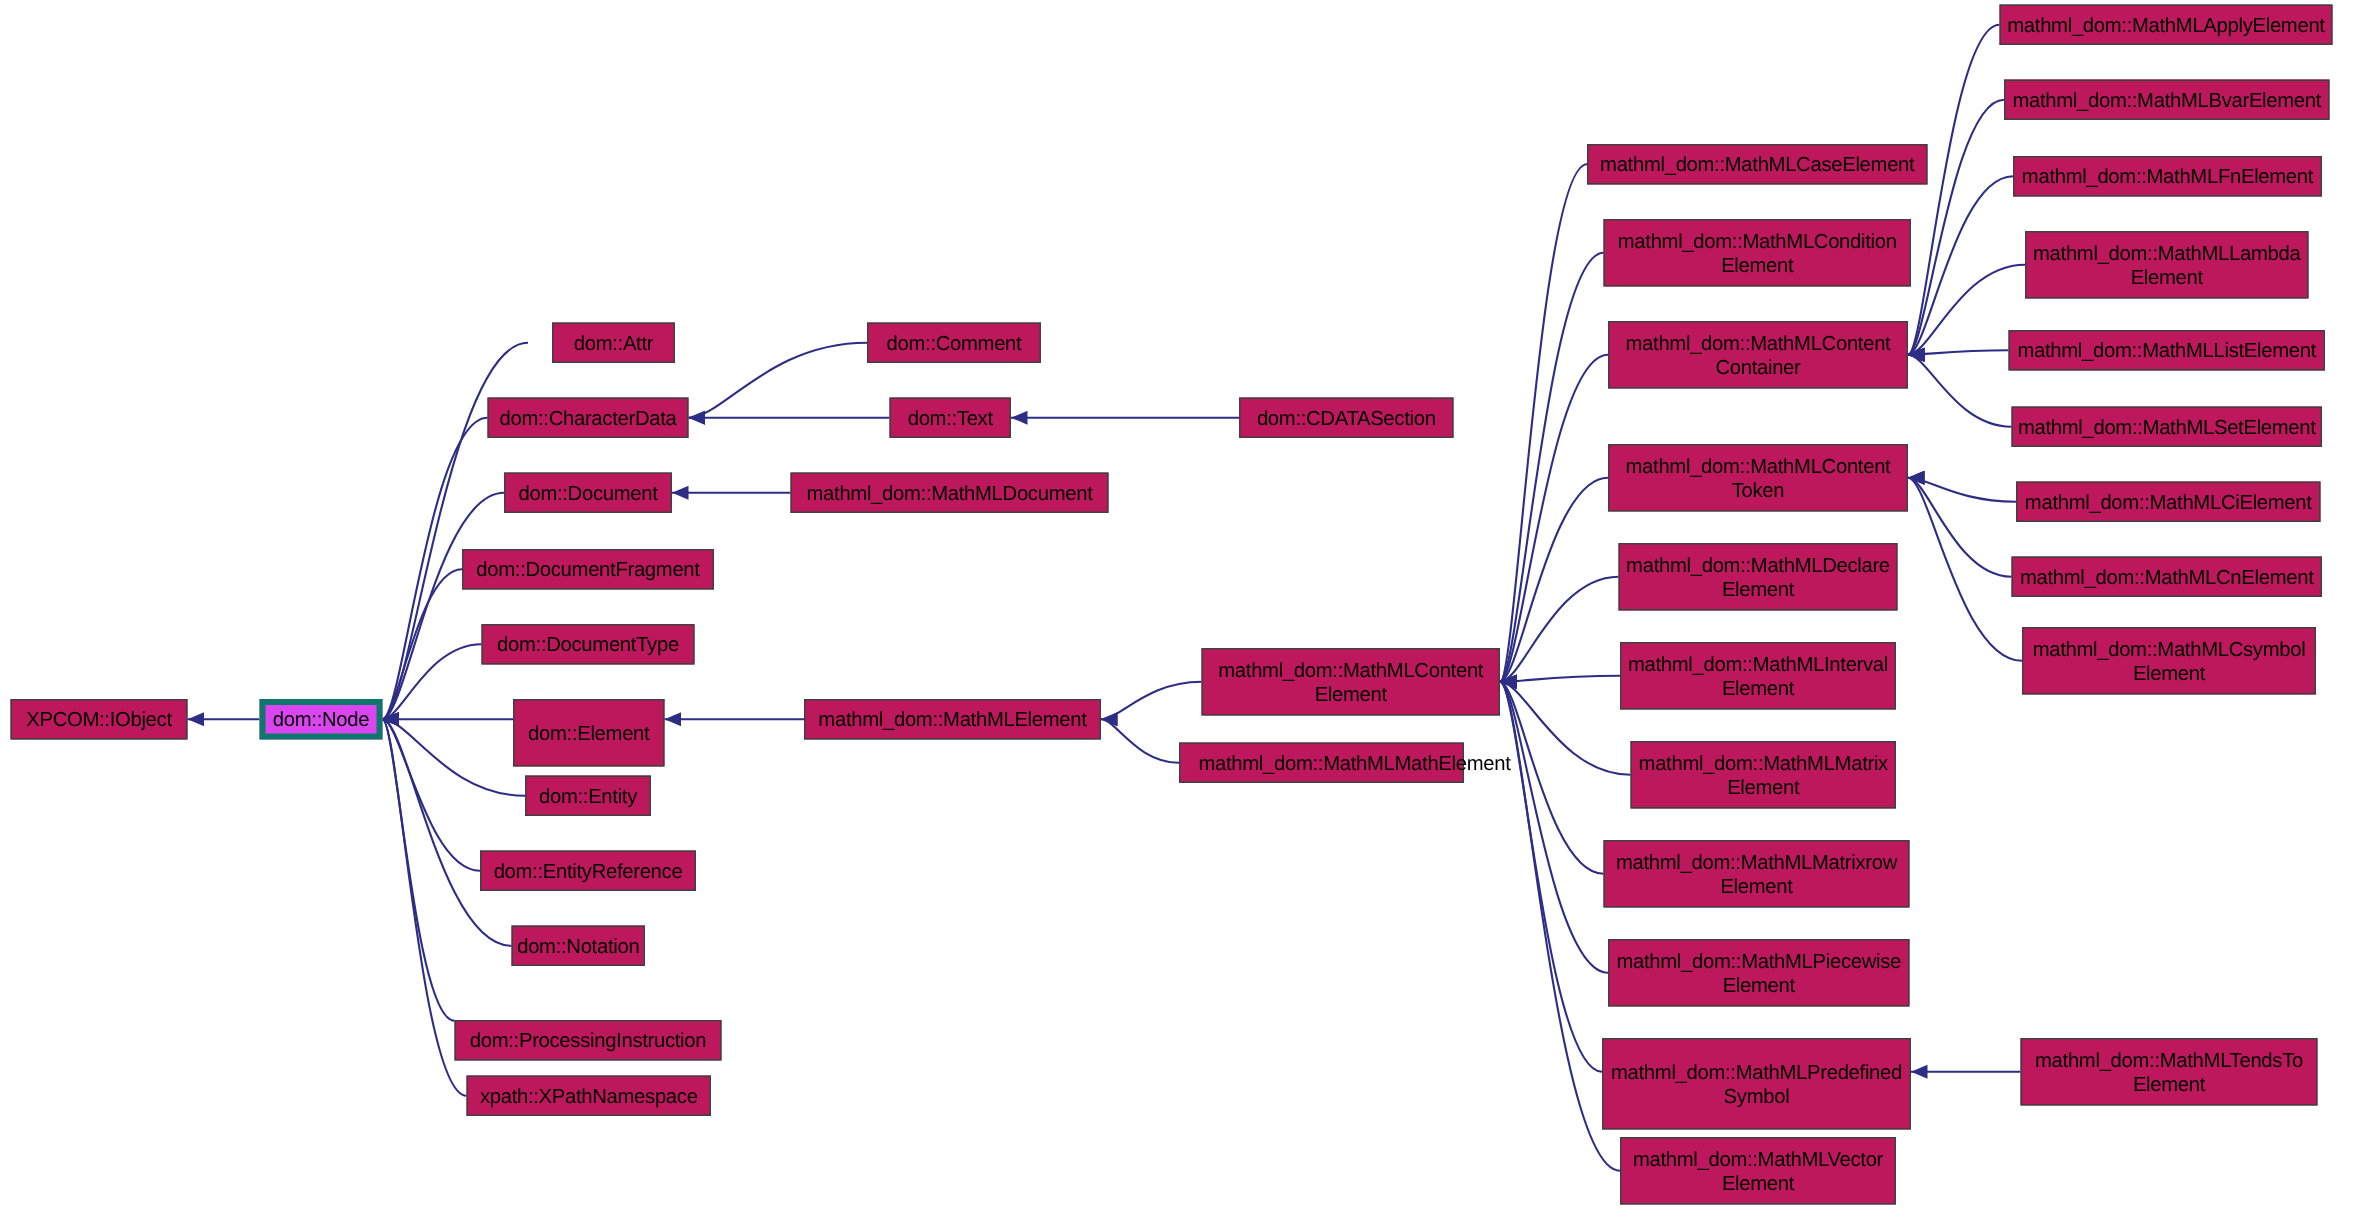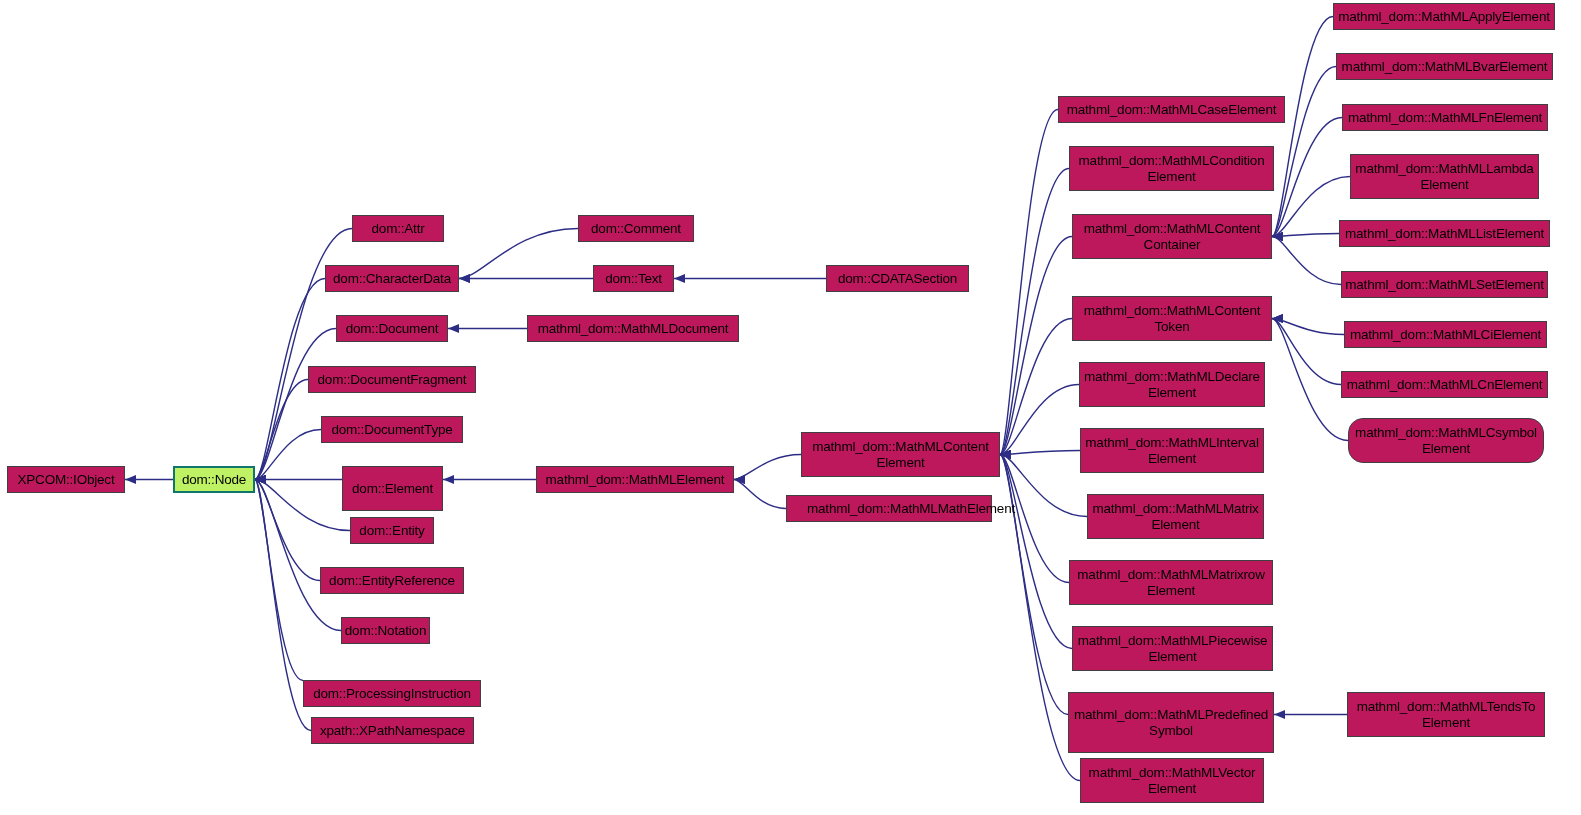--- a/index.html
+++ b/index.html
@@ -3,21 +3,21 @@
 <meta charset="utf-8">
 <style>
   html,body{margin:0;padding:0;background:#ffffff;}
   #canvas{position:relative;width:1581px;height:815px;background:#ffffff;
           font-family:"Liberation Sans","DejaVu Sans",sans-serif;overflow:hidden;}
   svg#edges{position:absolute;left:0;top:0;width:1581px;height:815px;}
   .node{position:absolute;box-sizing:border-box;border:1px solid #404040;
         background:#be185d;display:flex;align-items:center;justify-content:center;
         text-align:center;color:#000000;font-size:13.5px;line-height:15.5px;
         letter-spacing:-0.2px;white-space:pre-line;padding:0 4px;}
-  .node.hl{background:#bef264;border:2px solid #0f766e;}
+  .node.hl{background:#d946ef;border:4px solid #0f766e;}
 </style>
 </head>
 <body>
 
 <div id="canvas">
   <svg id="edges" viewBox="0 0 1581 815" xmlns="http://www.w3.org/2000/svg">
       <path d="M173,479.5 C157,479.5 141,479.5 125,479.5" fill="none" stroke="#2d2d86" stroke-width="1.4"></path>
       <polygon points="125,479.5 136,484.1 136,474.9" fill="#2d2d86"></polygon>
       <path d="M352,228.5 C298.65,228.5 273.6725,479.5 255,479.5" fill="none" stroke="#2d2d86" stroke-width="1.4"></path>
       <polygon points="255,479.5 266,484.1 266,474.9" fill="#2d2d86"></polygon>
@@ -94,39 +94,39 @@
       <path d="M1341,384.5 C1303.05,384.5 1285.2825,318.5 1272,318.5" fill="none" stroke="#2d2d86" stroke-width="1.4"></path>
       <polygon points="1272,318.5 1283,323.1 1283,313.9" fill="#2d2d86"></polygon>
       <path d="M1348,440.5 C1306.2,440.5 1286.63,318.5 1272,318.5" fill="none" stroke="#2d2d86" stroke-width="1.4"></path>
       <polygon points="1272,318.5 1283,323.1 1283,313.9" fill="#2d2d86"></polygon>
       <path d="M1347,714.5 C1322.6666666666667,714.5 1298.3333333333333,714.5 1274,714.5" fill="none" stroke="#2d2d86" stroke-width="1.4"></path>
       <polygon points="1274,714.5 1285,719.1 1285,709.9" fill="#2d2d86"></polygon>
     </svg>
   <div id="nodelayer">
       <div class="node" style="left: 7px; top: 466px; width: 118px; height: 27px;">XPCOM::IObject</div>
       <div class="node hl" style="left: 173px; top: 466px; width: 82px; height: 27px;">dom::Node</div>
-      <div class="node" style="left: 352px; top: 215px; width: 92px; height: 27px;">dom::Attr</div>
+      <div class="node" style="left: 368px; top: 215px; width: 82px; height: 27px;">dom::Attr</div>
       <div class="node" style="left: 325px; top: 265px; width: 134px; height: 27px;">dom::CharacterData</div>
       <div class="node" style="left: 336px; top: 315px; width: 112px; height: 27px;">dom::Document</div>
       <div class="node" style="left: 308px; top: 366px; width: 168px; height: 27px;">dom::DocumentFragment</div>
       <div class="node" style="left: 321px; top: 416px; width: 142px; height: 27px;">dom::DocumentType</div>
       <div class="node" style="left: 342px; top: 466px; width: 101px; height: 45px;">dom::Element</div>
       <div class="node" style="left: 350px; top: 517px; width: 84px; height: 27px;">dom::Entity</div>
       <div class="node" style="left: 320px; top: 567px; width: 144px; height: 27px;">dom::EntityReference</div>
       <div class="node" style="left: 341px; top: 617px; width: 89px; height: 27px;">dom::Notation</div>
       <div class="node" style="left: 303px; top: 667px; width: 178px; height: 27px; margin-top: 13px;">dom::ProcessingInstruction</div>
       <div class="node" style="left: 311px; top: 717px; width: 163px; height: 27px;">xpath::XPathNamespace</div>
       <div class="node" style="left: 578px; top: 215px; width: 116px; height: 27px;">dom::Comment</div>
       <div class="node" style="left: 593px; top: 265px; width: 81px; height: 27px;">dom::Text</div>
       <div class="node" style="left: 527px; top: 315px; width: 212px; height: 27px;">mathml_dom::MathMLDocument</div>
       <div class="node" style="left: 536px; top: 466px; width: 198px; height: 27px;">mathml_dom::MathMLElement</div>
       <div class="node" style="left: 826px; top: 265px; width: 143px; height: 27px;">dom::CDATASection</div>
       <div class="node" style="left: 801px; top: 432px; width: 199px; height: 45px;">mathml_dom::MathMLContent
 Element</div>
-      <div class="node" style="left: 786px; top: 495px; width: 206px; height: 27px; padding-left: 48px;">mathml_dom::MathMLMathElement</div>
+      <div class="node" style="left: 786px; top: 495px; width: 190px; height: 27px; padding-left: 48px;">mathml_dom::MathMLMathElement</div>
       <div class="node" style="left: 1058px; top: 96px; width: 227px; height: 27px;">mathml_dom::MathMLCaseElement</div>
       <div class="node" style="left: 1069px; top: 146px; width: 205px; height: 45px;">mathml_dom::MathMLCondition
 Element</div>
       <div class="node" style="left: 1072px; top: 214px; width: 200px; height: 45px;">mathml_dom::MathMLContent
 Container</div>
       <div class="node" style="left: 1072px; top: 296px; width: 200px; height: 45px;">mathml_dom::MathMLContent
 Token</div>
       <div class="node" style="left: 1079px; top: 362px; width: 186px; height: 45px;">mathml_dom::MathMLDeclare
 Element</div>
       <div class="node" style="left: 1080px; top: 428px; width: 184px; height: 45px;">mathml_dom::MathMLInterval
@@ -143,18 +143,18 @@
 Element</div>
       <div class="node" style="left: 1333px; top: 3px; width: 222px; height: 27px;">mathml_dom::MathMLApplyElement</div>
       <div class="node" style="left: 1336px; top: 53px; width: 217px; height: 27px;">mathml_dom::MathMLBvarElement</div>
       <div class="node" style="left: 1342px; top: 104px; width: 206px; height: 27px;">mathml_dom::MathMLFnElement</div>
       <div class="node" style="left: 1350px; top: 154px; width: 189px; height: 45px;">mathml_dom::MathMLLambda
 Element</div>
       <div class="node" style="left: 1339px; top: 220px; width: 211px; height: 27px;">mathml_dom::MathMLListElement</div>
       <div class="node" style="left: 1341px; top: 271px; width: 207px; height: 27px;">mathml_dom::MathMLSetElement</div>
       <div class="node" style="left: 1344px; top: 321px; width: 203px; height: 27px;">mathml_dom::MathMLCiElement</div>
       <div class="node" style="left: 1341px; top: 371px; width: 207px; height: 27px;">mathml_dom::MathMLCnElement</div>
-      <div class="node" style="left: 1348px; top: 418px; width: 196px; height: 45px; border-radius: 15px;">mathml_dom::MathMLCsymbol
+      <div class="node" style="left: 1348px; top: 418px; width: 196px; height: 45px;">mathml_dom::MathMLCsymbol
 Element</div>
       <div class="node" style="left: 1347px; top: 692px; width: 198px; height: 45px;">mathml_dom::MathMLTendsTo
 Element</div>
     </div>
 </div>
 
 </body></html>

